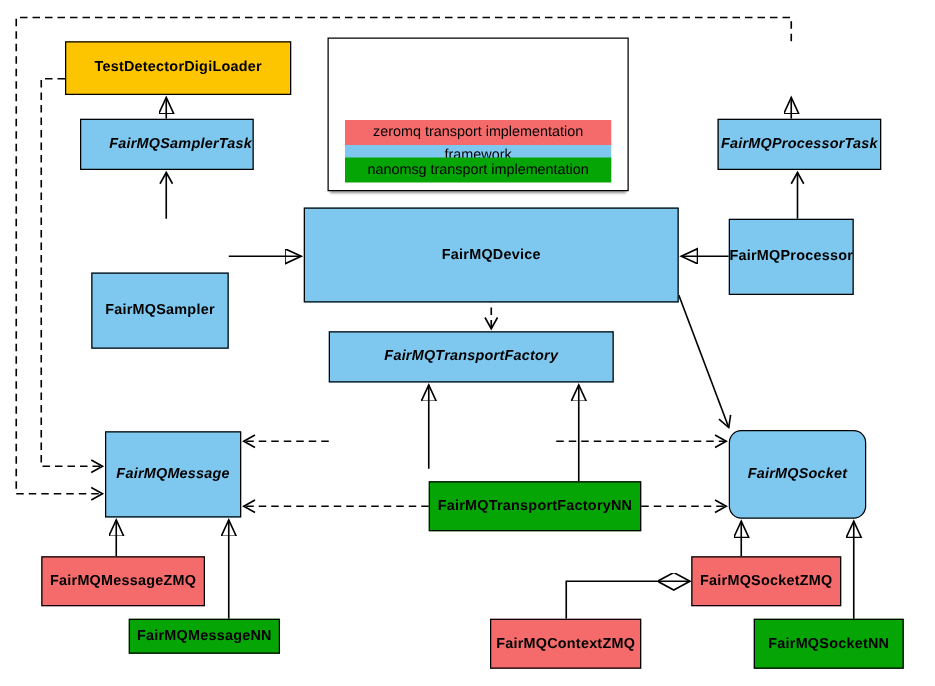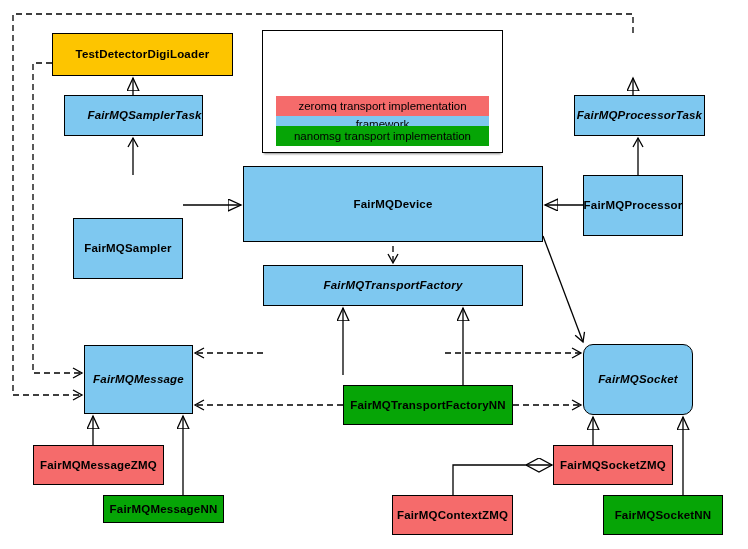--- a/index.html
+++ b/index.html
@@ -79,21 +79,21 @@
     <div class="legend-item t-zeromq" style="top:65px;">zeromq transport implementation</div>
     <div class="legend-item t-nanomsg" style="top:95px;">nanomsg transport implementation</div>
   </div>
 
   <div class="node t-user-code" style="left:52px;top:33px;width:181px;height:43px;">TestDetectorDigiLoader</div>
   <div class="node t-framework abstract" style="left:64px;top:95px;width:139px;height:41px;padding-left:22px;">FairMQSamplerTask</div>
   <div class="node t-framework abstract" style="left:574px;top:95px;width:131px;height:41px;">FairMQProcessorTask</div>
   <div class="node t-framework" style="left:73px;top:175px;width:110px;height:61px;margin-top:43px;">FairMQSampler</div>
   <div class="node t-framework" style="left:243px;top:166px;width:300px;height:76px;">FairMQDevice</div>
   <div class="node t-framework" style="left:583px;top:175px;width:100px;height:61px;">FairMQProcessor</div>
-  <div class="node t-framework abstract" style="left:263px;top:265px;width:260px;height:41px;">FairMQTransportFactory</div>
+  <div class="node t-framework abstract" style="left:263px;top:265px;width:228px;height:41px;">FairMQTransportFactory</div>
   <div class="node t-nanomsg" style="left:343px;top:385px;width:170px;height:40px;">FairMQTransportFactoryNN</div>
   <div class="node t-framework abstract" style="left:84px;top:345px;width:109px;height:69px;">FairMQMessage</div>
   <div class="node t-framework abstract" style="left:583px;top:344px;width:110px;height:71px;border-radius:10px;">FairMQSocket</div>
   <div class="node t-zeromq" style="left:33px;top:445px;width:131px;height:40px;">FairMQMessageZMQ</div>
   <div class="node t-nanomsg" style="left:103px;top:495px;width:121px;height:28px;">FairMQMessageNN</div>
   <div class="node t-zeromq" style="left:392px;top:495px;width:121px;height:40px;">FairMQContextZMQ</div>
   <div class="node t-zeromq" style="left:553px;top:445px;width:120px;height:40px;">FairMQSocketZMQ</div>
   <div class="node t-nanomsg" style="left:603px;top:495px;width:120px;height:40px;">FairMQSocketNN</div>
 
 </div>

